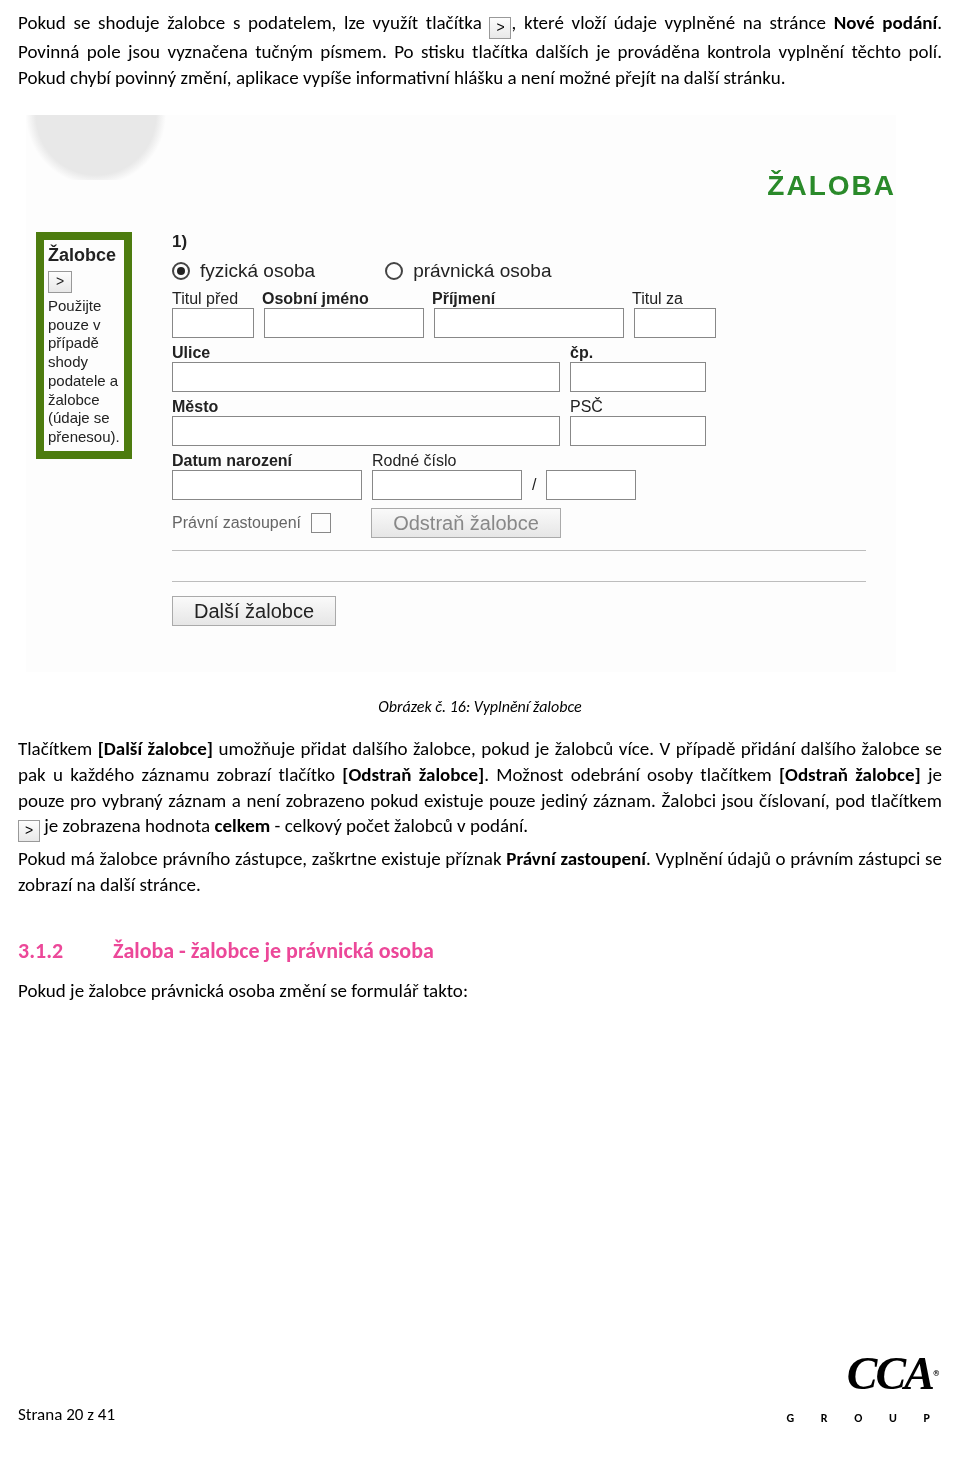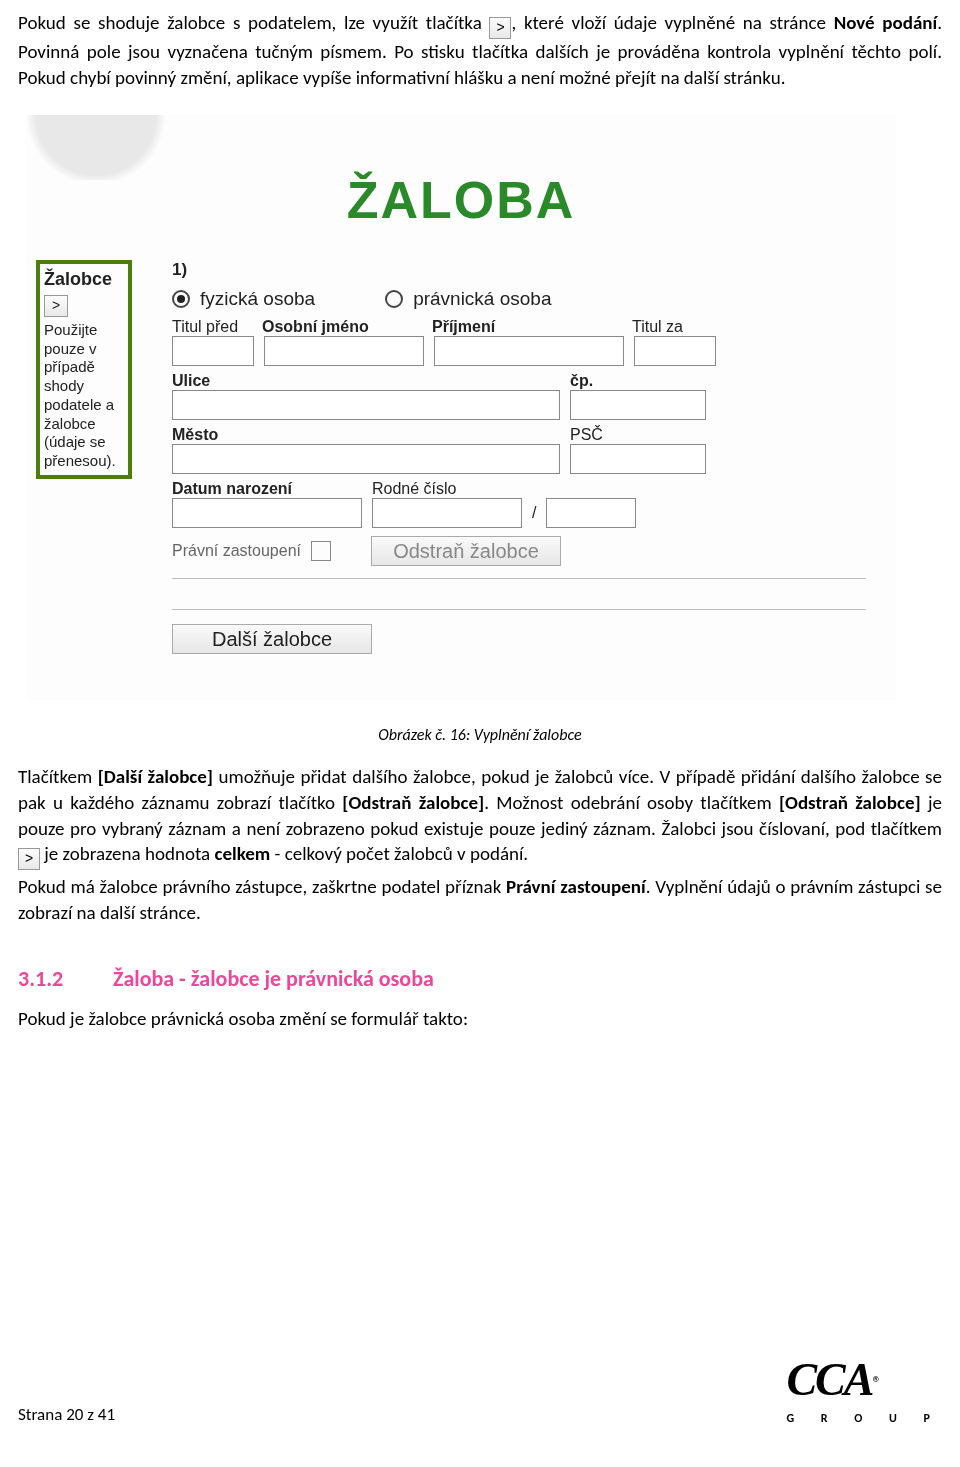--- a/index.html
+++ b/index.html
@@ -42,37 +42,37 @@
     background: #fdfdfd;
     font-family: Arial, sans-serif;
     color: #222;
     padding-bottom: 40px;
   }
   .app-top-curve {
     height: 65px;
     background: radial-gradient(circle at 70px 0, #e8e8e8 0, #e8e8e8 60px, #fdfdfd 70px);
   }
   .app-title {
-    text-align: center;
-    font-size: 52px;
+    text-align: right;
+    font-size: 28px;
     font-weight: bold;
     color: #2a8a2a;
     letter-spacing: 2px;
     margin-top: -10px;
     margin-bottom: 30px;
     font-family: Arial, sans-serif;
   }
   .form-area {
     display: flex;
     align-items: flex-start;
     padding-left: 10px;
   }
   .sidebar {
     width: 96px;
-    border: 4px solid #4d7c0f;
+    border: 8px solid #4d7c0f;
     padding: 4px 4px 4px 4px;
     font-size: 16px;
     line-height: 1.25;
   }
   .sidebar-title {
     font-weight: bold;
     font-size: 18px;
     margin-bottom: 4px;
   }
   .side-btn {
@@ -144,34 +144,34 @@
   .footer {
     position: absolute;
     bottom: 42px;
     left: 18px;
     right: 18px;
     display: flex;
     justify-content: space-between;
     align-items: flex-end;
   }
   .page-num { font-size: 17px; }
-  .logo { text-align: left; }
+  .logo { text-align: right; }
   .logo-word {
     font-family: "Times New Roman", serif;
     font-style: italic;
     font-weight: bold;
     font-size: 46px;
     letter-spacing: -2px;
     line-height: 0.7;
   }
   .logo-sub {
     font-size: 12px;
     letter-spacing: 12px;
     font-weight: bold;
-    margin-top: 12px;
+    margin-top: 18px;
   }
   .reg { font-size: 18px; vertical-align: super; }
 </style>
 </head>
 <body>
 
 <p class="para">
   <span>Pokud se shoduje žalobce s podatelem, lze využít tlačítka </span>
   <span class="inline-btn">&gt;</span><span>, které vloží údaje vyplněné na stránce </span><span class="bold">Nové podání</span><span>. Povinná pole jsou vyznačena tučným písmem. Po stisku tlačítka dalších je prováděna kontrola vyplnění těchto polí. Pokud chybí povinný změní, aplikace vypíše informativní hlášku a není možné přejít na další stránku.</span>
 </p>
@@ -247,35 +247,35 @@
           <span class="lbl" style="color:#666">Právní zastoupení</span>
           <span class="checkbox"></span>
           <span style="width:20px"></span>
           <div class="btn-flat" style="width:190px">Odstraň žalobce</div>
         </div>
 
         <hr class="sep">
         <hr class="sep" style="margin-top:30px">
 
         <div class="row" style="margin-top:14px">
-          <div class="btn-flat dark" style="width:200px">Další žalobce</div>
+          <div class="btn-flat dark" style="width:164px">Další žalobce</div>
         </div>
       </div>
     </div>
   </div>
 </div>
 
 <div class="caption">Obrázek č. 16: Vyplnění žalobce</div>
 
 <p class="para">
   <span>Tlačítkem </span><span class="bold">[Další žalobce]</span><span> umožňuje přidat dalšího žalobce, pokud je žalobců více. V případě přidání dalšího žalobce se pak u každého záznamu zobrazí tlačítko </span><span class="bold">[Odstraň žalobce]</span><span>. Možnost odebrání osoby tlačítkem </span><span class="bold">[Odstraň žalobce]</span><span> je pouze pro vybraný záznam a není zobrazeno pokud existuje pouze jediný záznam. Žalobci jsou číslovaní, pod tlačítkem </span><span class="inline-btn">&gt;</span><span> je zobrazena hodnota </span><span class="bold">celkem</span><span> - celkový počet žalobců v podání.</span>
 </p>
 
 <p class="para">
-  <span>Pokud má žalobce právního zástupce, zaškrtne podatel příznak </span><span class="bold">Právní zastoupení</span><span>. Vyplnění údajů o právním zástupci se zobrazí na další stránce.</span>
+  <span>Pokud má žalobce právního zástupce, zaškrtne existuje příznak </span><span class="bold">Právní zastoupení</span><span>. Vyplnění údajů o právním zástupci se zobrazí na další stránce.</span>
 </p>
 
 <h3 class="sec-head">
   <span class="sec-num">3.1.2</span>
   <span>Žaloba - žalobce je právnická osoba</span>
 </h3>
 
 <p class="para">Pokud je žalobce právnická osoba změní se formulář takto:</p>
 
 <div class="footer">

